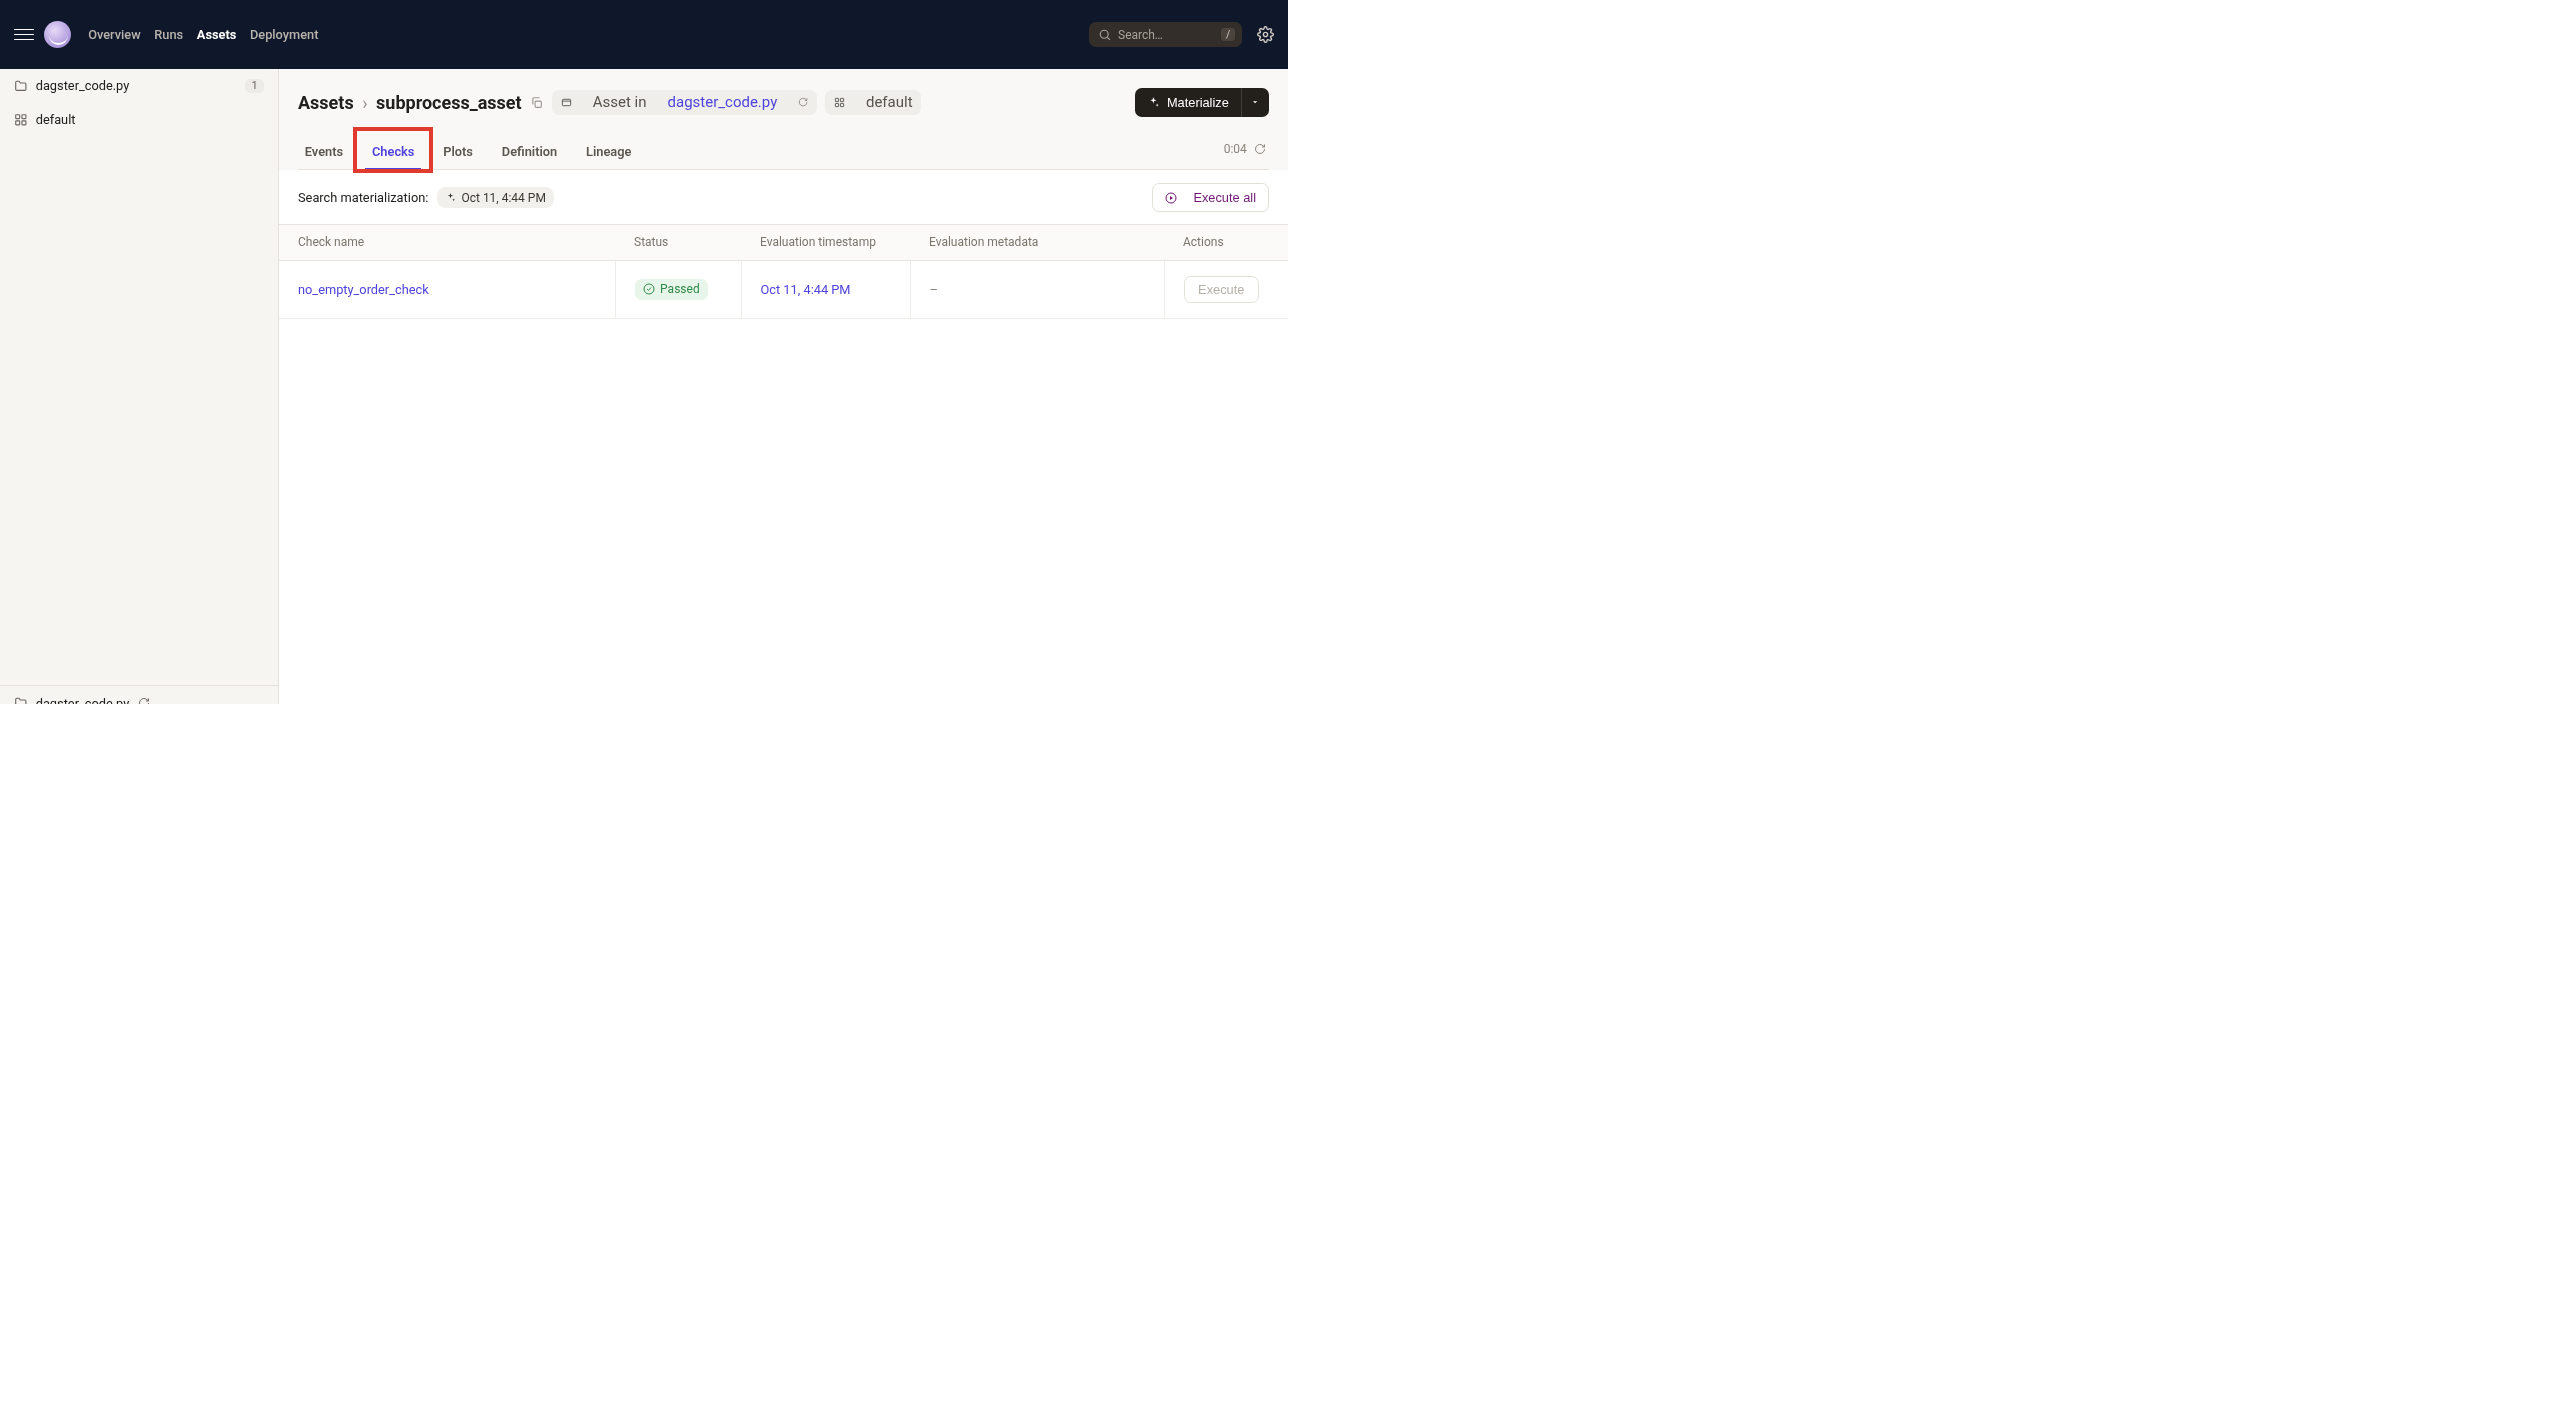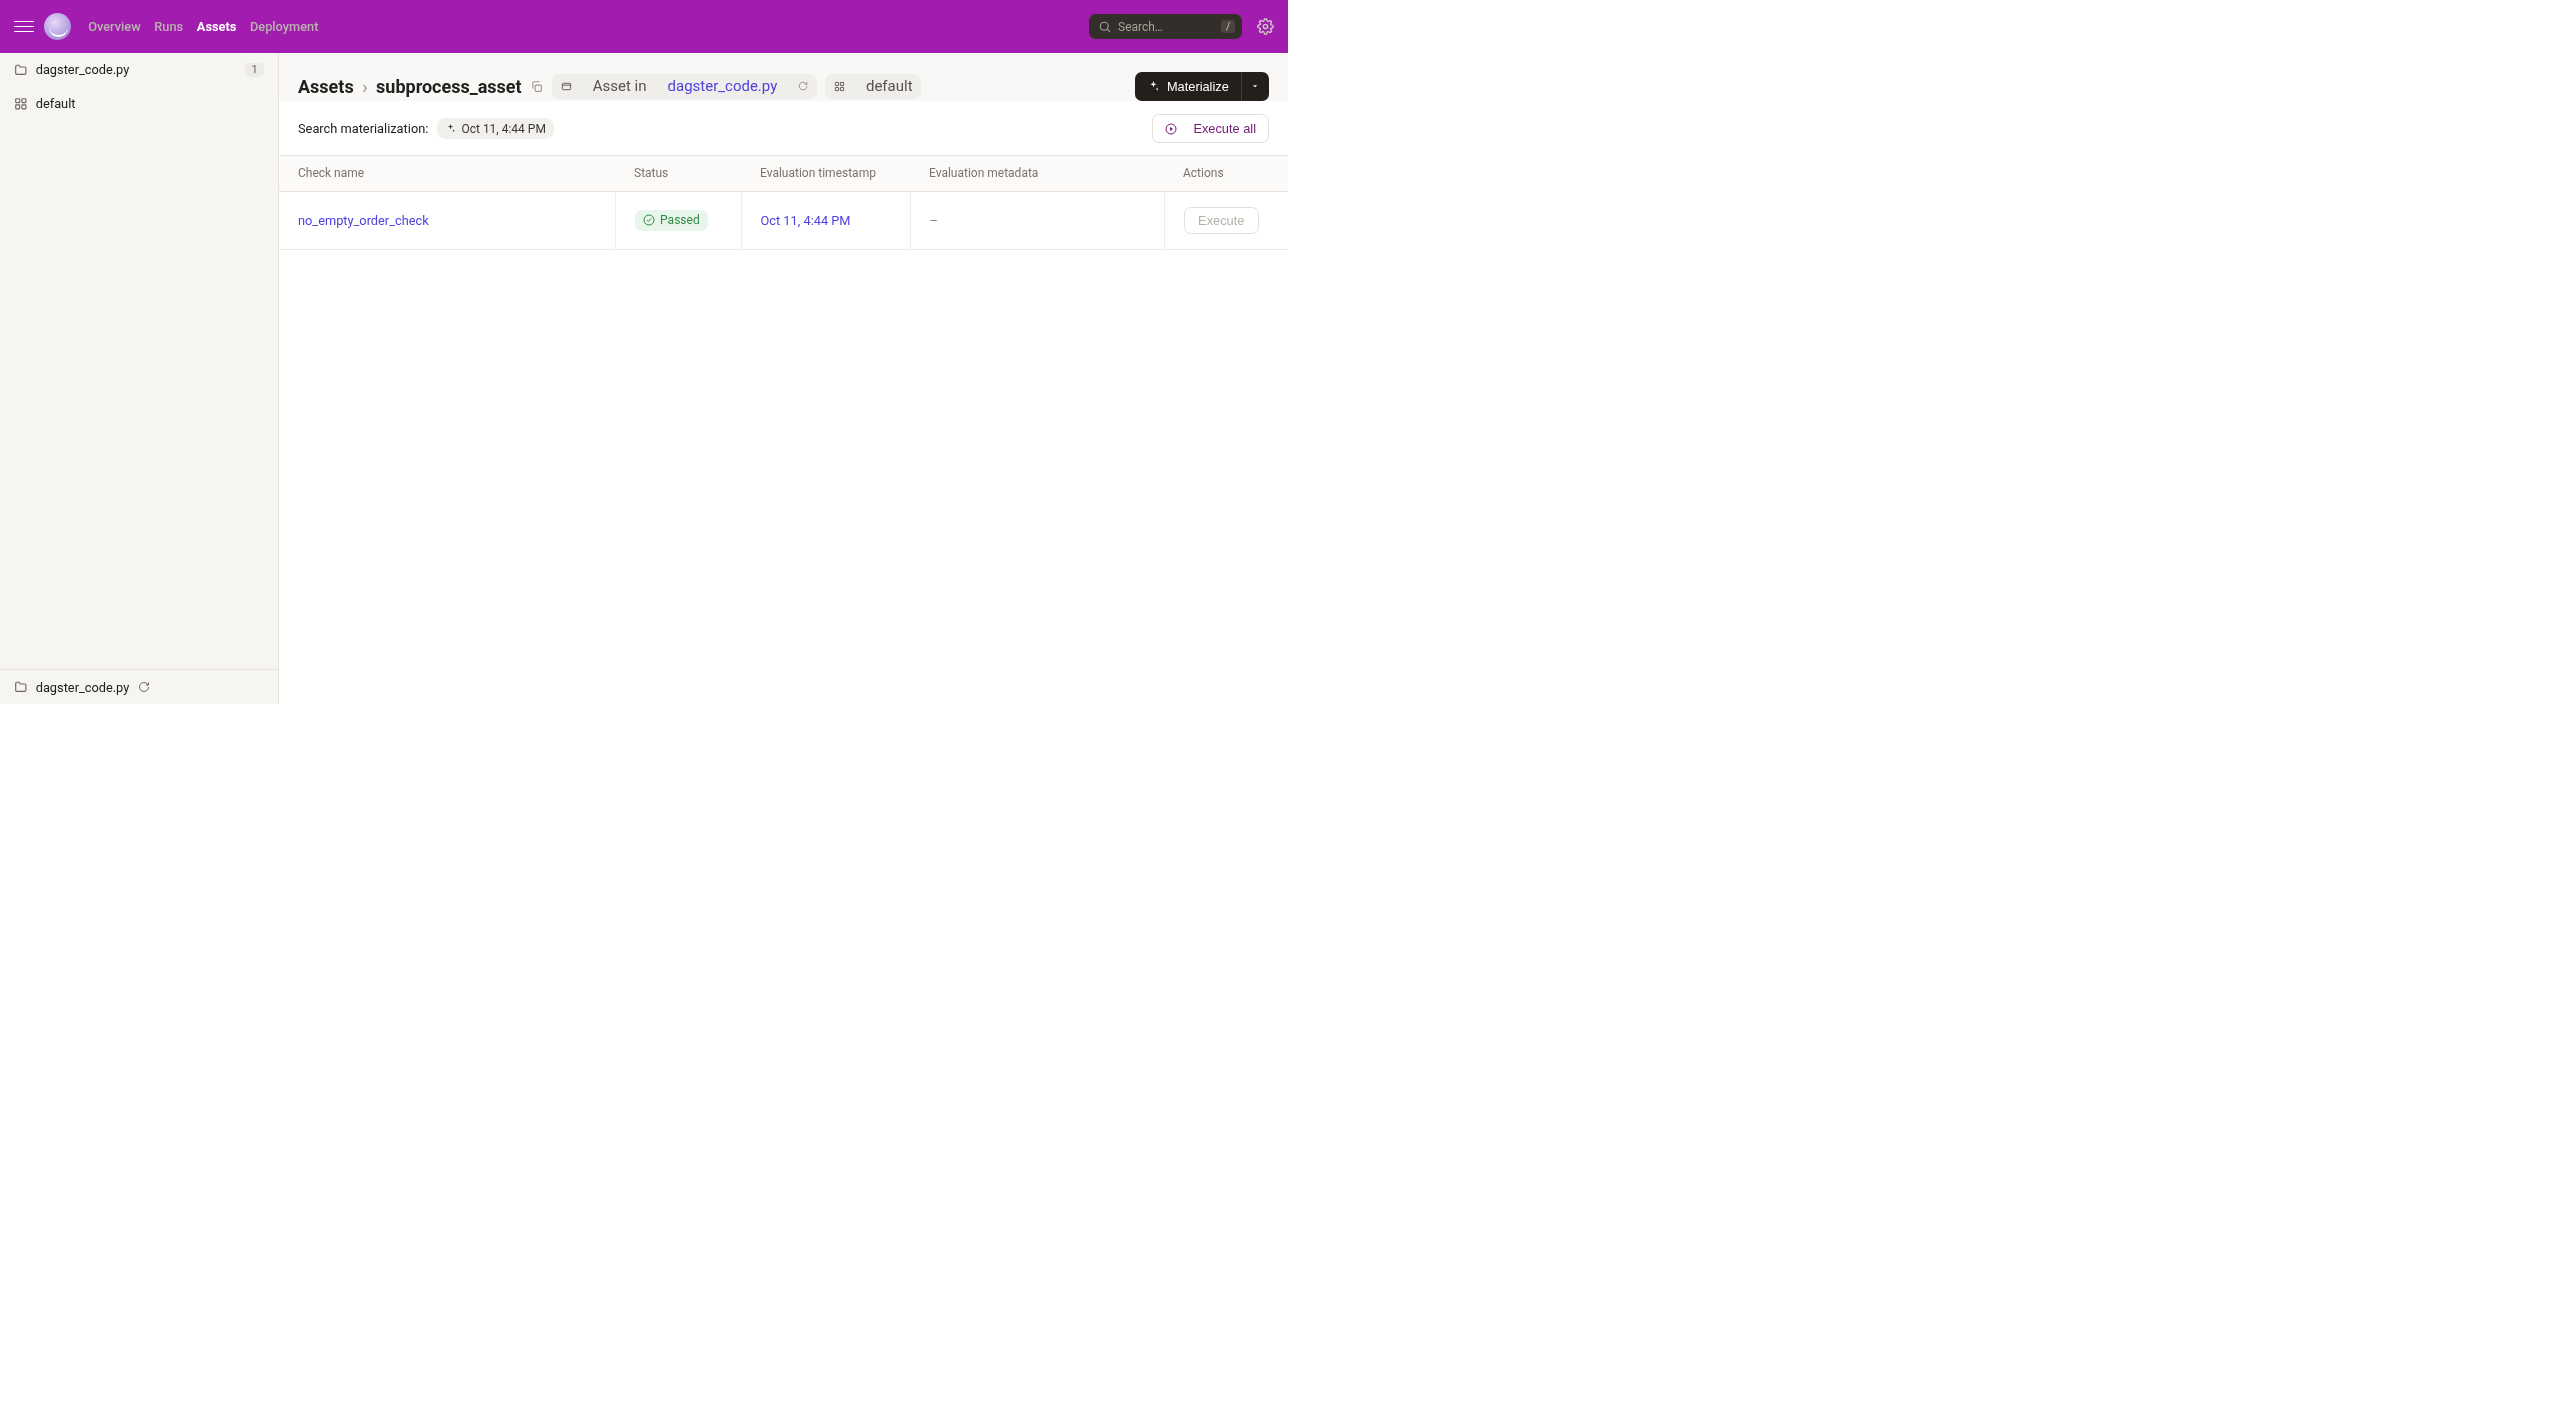--- a/index.html
+++ b/index.html
@@ -7,22 +7,22 @@
       font-family: -apple-system, BlinkMacSystemFont, "Segoe UI", Roboto, Helvetica, Arial, sans-serif;
       font-size: 12px;
       color: #21201e;
       background: #fff;
       width: 1288px;
       height: 704px;
       overflow: hidden;
     }
     
     .topnav {
-      height: 53px;
-      background: #a21caf;
+      height: 69px;
+      background: #0f172a;
       display: flex;
       align-items: center;
       padding: 0 13.6px;
       color: #fff;
       justify-content: space-between;
     }
     .hamburger-icon {
       width: 20.4px; height: 20.4px;
       display: flex; flex-direction: column; justify-content: center;
       gap: 3.4px; cursor: pointer; margin-right: 10.2px;
@@ -327,20 +327,37 @@
             <span>Materialize</span>
           </button>
           <button class="materialize-more">
             <svg width="10.2" height="10.2" viewBox="0 0 24 24" fill="currentColor">
                 <path d="M7 10l5 5 5-5z"></path>
               </svg>
           </button>
         </div>
       </div>
 
+      <div class="tabs-container">
+        <div class="tabs-row">
+          <span class="tab">Events</span>
+          <span class="tab active" id="tab-checks">Checks</span>
+          <span class="tab">Plots</span>
+          <span class="tab">Definition</span>
+          <span class="tab">Lineage</span>
+          <div class="tabs-right">
+            <span>0:04</span>
+            <svg width="12" height="12" viewBox="0 0 24 24" fill="none" stroke="currentColor" stroke-width="2">
+                <path d="M21 12a9 9 0 1 1-3-6.7L21 8"></path>
+                <path d="M21 3v5h-5"></path>
+              </svg>
+          </div>
+        </div>
+        <div class="tab-highlight-box" id="highlight-box" style="left: 55px; top: -8.5px; width: 80px; height: 46px;"></div>
+      </div>
     </div>
 
     <div class="content">
 
       <div class="materialization-row">
         <span class="label">Search materialization:</span>
         <span class="material-chip">
           <svg width="11" height="11" viewBox="0 0 24 24" fill="currentColor">
               <path d="M12 2l1.5 4.5L18 8l-4.5 1.5L12 14l-1.5-4.5L6 8l4.5-1.5z"></path>
               <path d="M19 14l.8 2.2L22 17l-2.2.8L19 20l-.8-2.2L16 17l2.2-.8z"></path>

